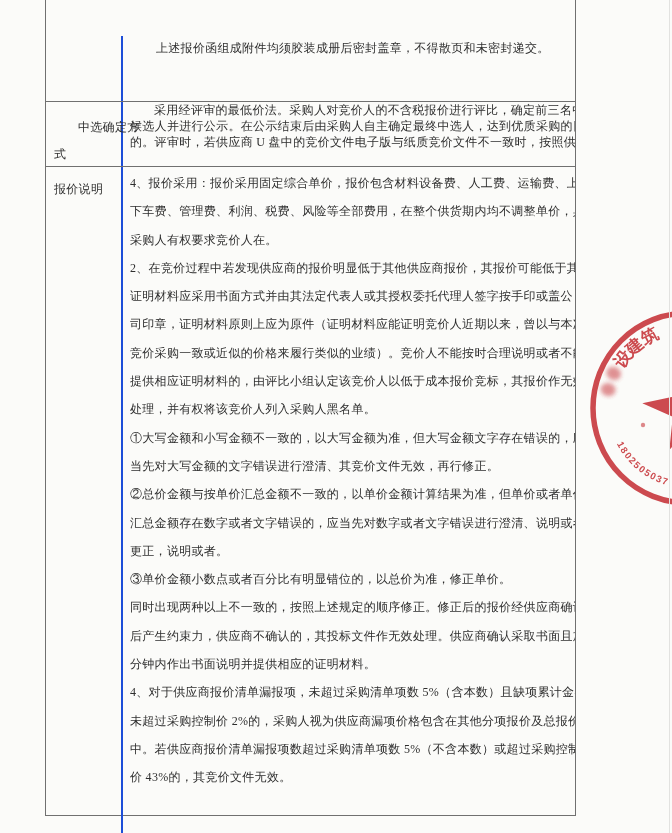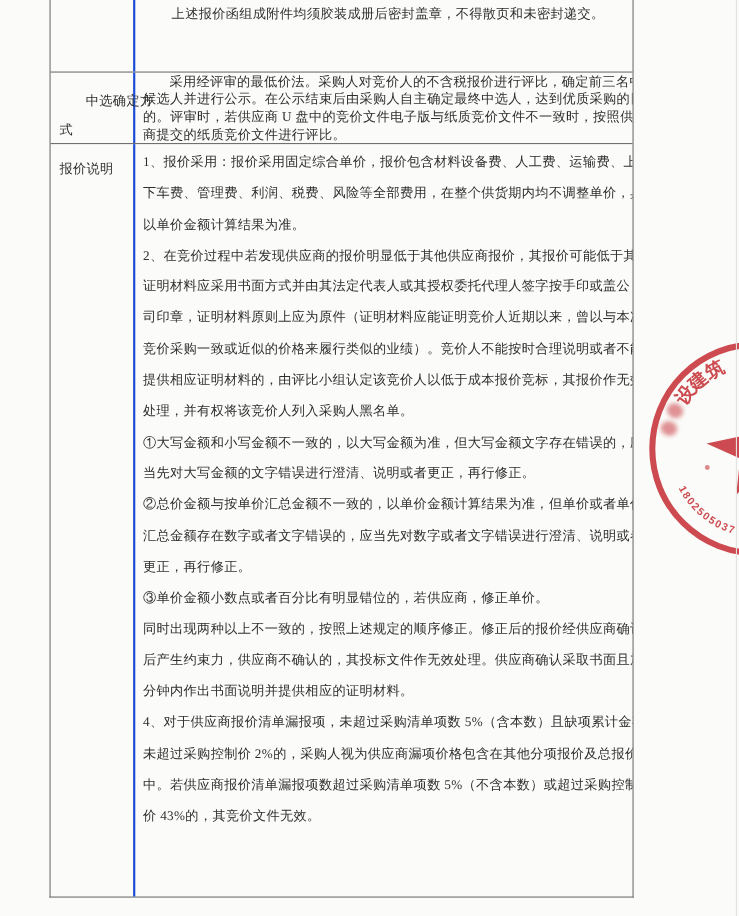--- a/index.html
+++ b/index.html
@@ -13,21 +13,21 @@
   
   .doc-table{
     position:absolute;left:45px;top:0;width:531px;height:816px;
     border-left:1px solid #707070;
     border-right:1px solid #707070;
     border-bottom:1px solid #707070;
     box-sizing:border-box;
   }
   .row{display:flex;box-sizing:border-box;}
   .row + .row{border-top:1px solid #707070;}
-  .row-0{height:65px;}
+  .row-0{height:65px;margin-top:36px;}
   .row-1{height:65px;}
   .row-2{height:685px;font-family:Liberation Serif, serif;}
   .label-cell{
     width:77px;flex:0 0 77px;border-right:2px solid #1d4ed8;
     box-sizing:border-box;padding:12px 6px 0 8px;
     font-size:12.5px;letter-spacing:1px;line-height:27px;
   }
   .row-2 .label-cell{padding-top:9px;}
   .content-cell{flex:1;box-sizing:border-box;padding:0 6px 0 7px;overflow:hidden;}
   .row-0 .content-cell{padding-top:4px;line-height:17px;}
@@ -61,44 +61,43 @@
 
     <div class="row row-1">
       <div class="label-cell">
           <div class="tl">中选确定方</div>
           <div class="tl">式</div>
         </div>
       <div class="content-cell">
           <div class="tl">采用经评审的最低价法。采购人对竞价人的不含税报价进行评比，确定前三名中选</div>
           <div class="tl">候选人并进行公示。在公示结束后由采购人自主确定最终中选人，达到优质采购的目</div>
           <div class="tl">的。评审时，若供应商 U 盘中的竞价文件电子版与纸质竞价文件不一致时，按照供应</div>
-          <div class="tl">商提交的纸质竞价文件进行评比。</div>
         </div>
     </div>
 
     <div class="row row-2">
       <div class="label-cell">
           <div class="tl">报价说明</div>
         </div>
       <div class="content-cell">
-          <div class="tl">1、报价采用：报价采用固定综合单价，报价包含材料设备费、人工费、运输费、上</div>
+          <div class="tl">4、报价采用：报价采用固定综合单价，报价包含材料设备费、人工费、运输费、上</div>
           <div class="tl">下车费、管理费、利润、税费、风险等全部费用，在整个供货期内均不调整单价，具</div>
-          <div class="tl">以单价金额计算结果为准。</div>
+          <div class="tl">采购人有权要求竞价人在。</div>
           <div class="tl">2、在竞价过程中若发现供应商的报价明显低于其他供应商报价，其报价可能低于其</div>
           <div class="tl">证明材料应采用书面方式并由其法定代表人或其授权委托代理人签字按手印或盖公</div>
           <div class="tl">司印章，证明材料原则上应为原件（证明材料应能证明竞价人近期以来，曾以与本次</div>
           <div class="tl">竞价采购一致或近似的价格来履行类似的业绩）。竞价人不能按时合理说明或者不能</div>
           <div class="tl">提供相应证明材料的，由评比小组认定该竞价人以低于成本报价竞标，其报价作无效</div>
           <div class="tl">处理，并有权将该竞价人列入采购人黑名单。</div>
           <div class="tl">①大写金额和小写金额不一致的，以大写金额为准，但大写金额文字存在错误的，应</div>
-          <div class="tl">当先对大写金额的文字错误进行澄清、说明或者更正，再行修正。</div>
+          <div class="tl">当先对大写金额的文字错误进行澄清、其竞价文件无效，再行修正。</div>
           <div class="tl">②总价金额与按单价汇总金额不一致的，以单价金额计算结果为准，但单价或者单价</div>
           <div class="tl">汇总金额存在数字或者文字错误的，应当先对数字或者文字错误进行澄清、说明或者</div>
-          <div class="tl">更正，再行修正。</div>
-          <div class="tl">③单价金额小数点或者百分比有明显错位的，若供应商，修正单价。</div>
+          <div class="tl">更正，说明或者。</div>
+          <div class="tl">③单价金额小数点或者百分比有明显错位的，以总价为准，修正单价。</div>
           <div class="tl">同时出现两种以上不一致的，按照上述规定的顺序修正。修正后的报价经供应商确认</div>
           <div class="tl">后产生约束力，供应商不确认的，其投标文件作无效处理。供应商确认采取书面且加</div>
           <div class="tl">分钟内作出书面说明并提供相应的证明材料。</div>
           <div class="tl">4、对于供应商报价清单漏报项，未超过采购清单项数 5%（含本数）且缺项累计金额</div>
           <div class="tl">未超过采购控制价 2%的，采购人视为供应商漏项价格包含在其他分项报价及总报价</div>
           <div class="tl">中。若供应商报价清单漏报项数超过采购清单项数 5%（不含本数）或超过采购控制</div>
           <div class="tl">价 43%的，其竞价文件无效。</div>
         </div>
     </div>
 

